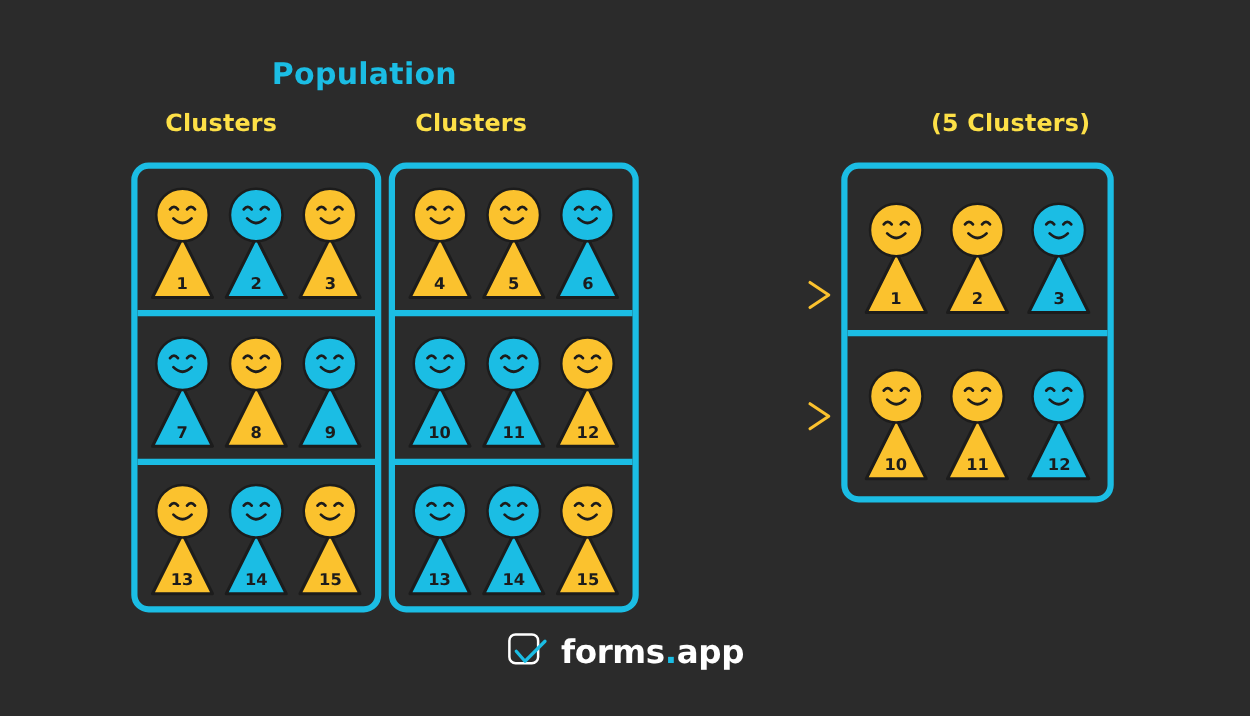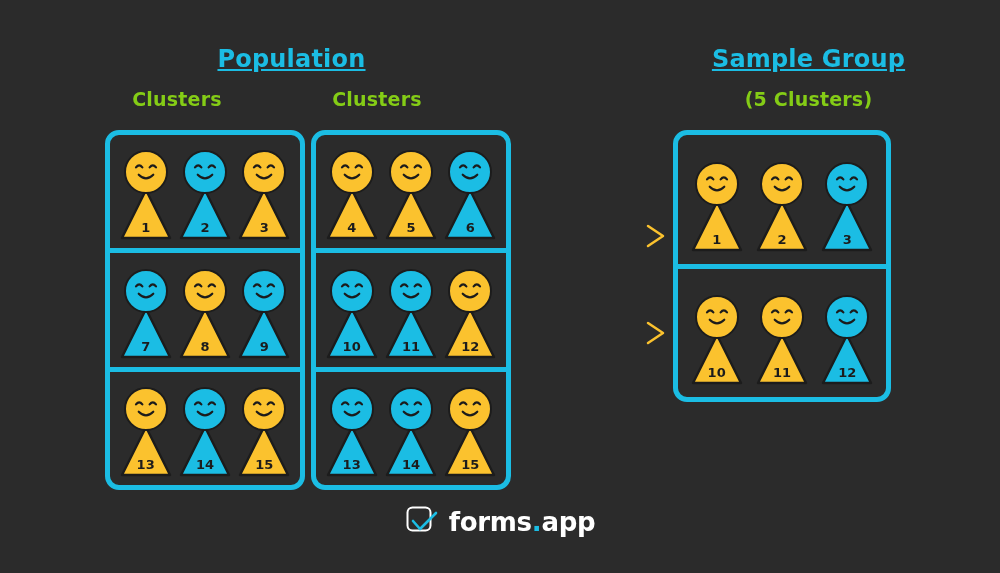--- a/index.html
+++ b/index.html
@@ -26,25 +26,24 @@
   .title {
     position: absolute;
     text-align: center;
     font-weight: bold;
     white-space: nowrap;
     letter-spacing: 0.2px;
   }
   .title-main {
     font-size: 24px;
     color: #1bbde4;
-    text-decoration: underline;
   }
   .title-sub {
     font-size: 19px;
-    color: #84cc16;
+    color: #fde047;
     font-weight: bold;
   }
 
   #population-title { left: 0; width: 583px; top: 45px; }
   #sample-title     { left: 617px; width: 383px; top: 45px; }
 
   #clusters-label-left  { left: 92px;  width: 170px; top: 88px; }
   #clusters-label-right { left: 292px; width: 170px; top: 88px; }
   #sample-clusters-label{ left: 617px; width: 383px; top: 88px; }
 
@@ -165,21 +164,20 @@
 </style>
 </head>
 <body style="background: rgb(43, 43, 43);">
 
 <div class="stage">
 
   <div class="title title-main" id="population-title">Population</div>
   <div class="title title-sub" id="clusters-label-left">Clusters</div>
   <div class="title title-sub" id="clusters-label-right">Clusters</div>
 
-  <div class="title title-main" id="sample-title">Sample Group</div>
   <div class="title title-sub" id="sample-clusters-label">(5 Clusters)</div>
 
   <div class="cluster-box" id="population-left-box">
       <div class="cluster-row">
         <div class="person">
           <div class="head c-yellow">
             <svg class="face-svg" viewBox="0 0 44 44">
               <path d="M11 17 Q14.5 12.5 18 17" fill="none" stroke="#1c1c1c" stroke-width="2.4" stroke-linecap="round"></path>
               <path d="M26 17 Q29.5 12.5 33 17" fill="none" stroke="#1c1c1c" stroke-width="2.4" stroke-linecap="round"></path>
               <path d="M14 25 Q22 33 30 25" fill="none" stroke="#1c1c1c" stroke-width="2.4" stroke-linecap="round"></path>

